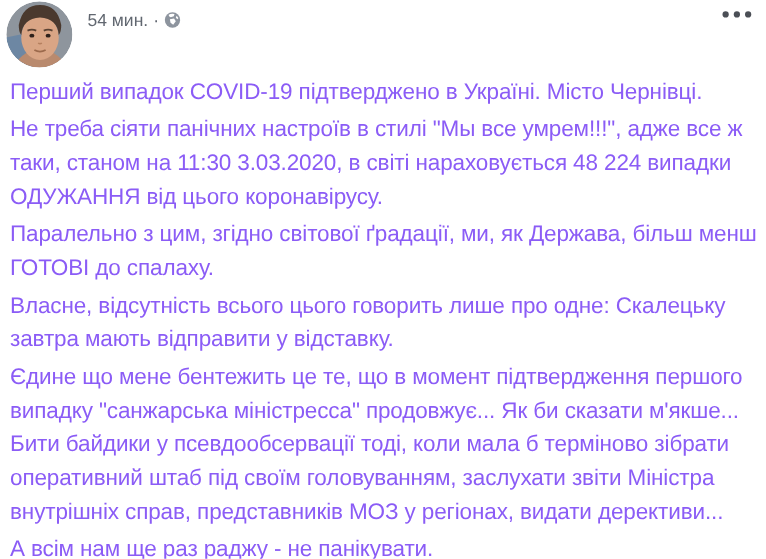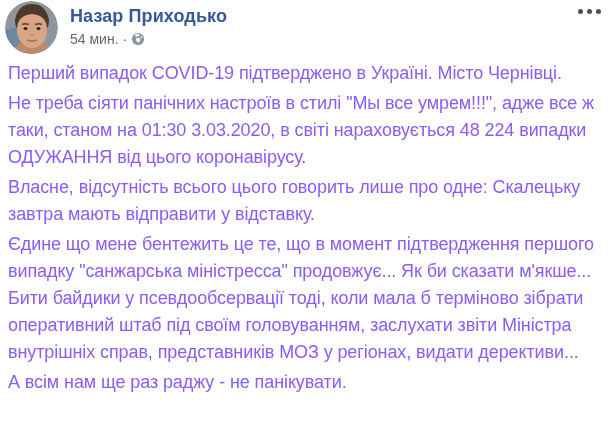--- a/index.html
+++ b/index.html
@@ -109,21 +109,20 @@
           <ellipse cx="33.5" cy="27.5" rx="2" ry="1.5" fill="#2e211b"></ellipse>
           <path d="M17 23.5 Q20.5 22 24 23.5" stroke="#5a4233" stroke-width="1.4" fill="none"></path>
           <path d="M30 23.5 Q33.5 22 37 23.5" stroke="#5a4233" stroke-width="1.4" fill="none"></path>
           <path d="M25.5 33.5 Q27 34.5 28.5 33.5" stroke="#b5805f" stroke-width="1.3" fill="none"></path>
           <path d="M22.5 39 Q27 41.5 31.5 39" stroke="#9c6a4c" stroke-width="1.4" fill="none"></path>
         </g>
       </svg>
     </div>
 
     <div class="hdr-text">
-      <a class="author-name">Назар Приходько</a>
       <div class="meta-row">
         <span class="ts">54 мин.</span>
         <span class="sep">·</span>
         <span class="globe">
           <svg width="14" height="14" viewBox="0 0 16 16">
             <circle cx="8" cy="8" r="7" fill="#8d949e"></circle>
             <path d="M4.5 3.2 Q7 1.8 9.8 2.6 L9.2 4.6 L6.4 5.4 L4.8 4.6 Z" fill="#ffffff"></path>
             <path d="M5.6 7.2 L9.4 6.6 L11 9.2 L8.6 12.4 L6.2 10.6 Z" fill="#ffffff"></path>
             <path d="M11.8 4.2 L13.4 6.2 L12.4 7.4 L11 5.8 Z" fill="#ffffff"></path>
           </svg>
@@ -133,19 +132,20 @@
 
     <button class="menu-btn" aria-label="menu">
       <span class="dot"></span>
       <span class="dot"></span>
       <span class="dot"></span>
     </button>
   </div>
 
   <div class="post-body">
     <p>Перший випадок COVID-19 підтверджено в Україні. Місто Чернівці.</p>
-    <p>Не треба сіяти панічних настроїв в стилі "Мы все умрем!!!", адже все ж таки, станом на 01:30 3.03.2020, в світі нараховується 48 224 випадки ОДУЖАННЯ від цього коронавірусу.</p>
+    <p>Не треба сіяти панічних настроїв в стилі "Мы все умрем!!!", адже все ж таки, станом на 11:30 3.03.2020, в світі нараховується 48 224 випадки ОДУЖАННЯ від цього коронавірусу.</p>
+    <p>Паралельно з цим, згідно світової ґрадації, ми, як Держава, більш менш ГОТОВІ до спалаху.</p>
     <p>Власне, відсутність всього цього говорить лише про одне: Скалецьку завтра мають відправити у відставку.</p>
     <p>Єдине що мене бентежить це те, що в момент підтвердження першого випадку "санжарська міністресса" продовжує... Як би сказати м'якше... Бити байдики у псевдообсервації тоді, коли мала б терміново зібрати оперативний штаб під своїм головуванням, заслухати звіти Міністра внутрішніх справ, представників МОЗ у регіонах, видати дерективи...</p>
     <p>А всім нам ще раз раджу - не панікувати.</p>
   </div>
 
 </div>
 
 </body></html>

